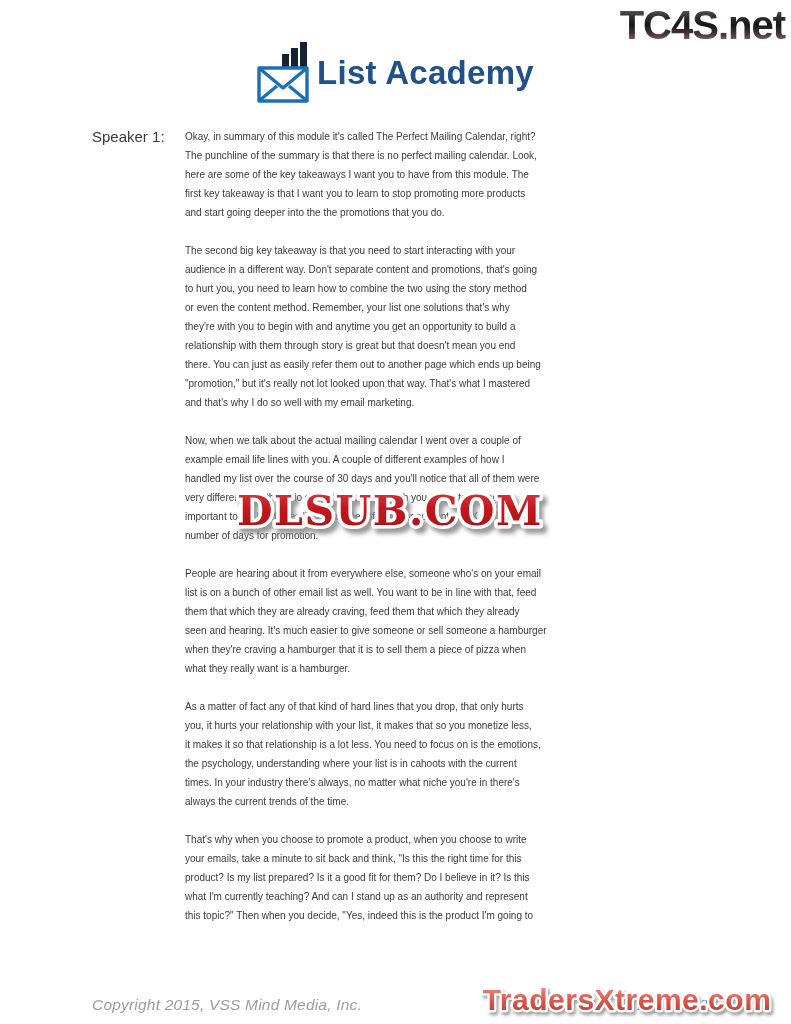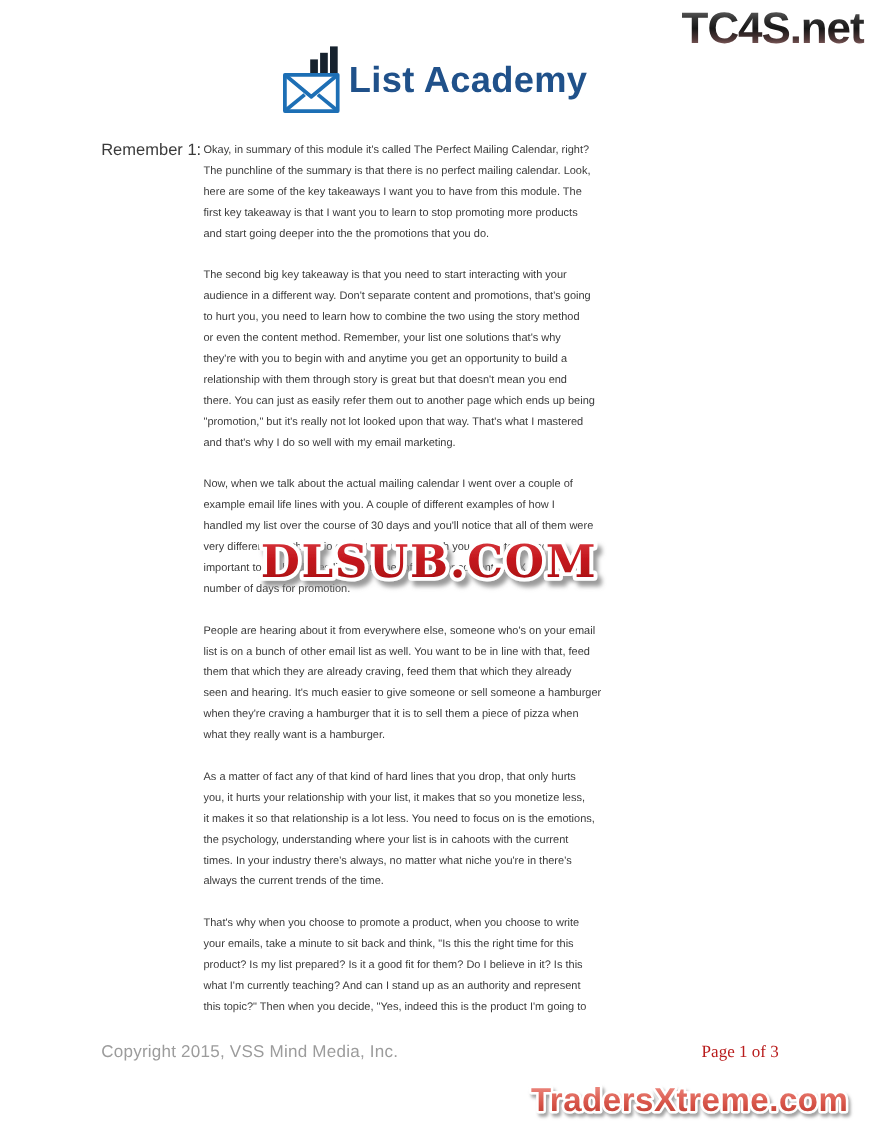--- a/index.html
+++ b/index.html
@@ -22,24 +22,24 @@
   }
   .speaker-col { width:93px; flex:0 0 93px; font-size:15px; line-height:19px; color:#3a3a3a; }
   .para-col { flex:1; }
   .para-col p {
     margin:0 0 19px 0; font-size:10px; line-height:19px; color:#3a3a3a;
     white-space:pre-line;
   }
   .wm-dlsub { position:absolute; left:222px; top:478px; }
   .footer {
     position:absolute; top:948px; left:92px; width:616px;
-    display:flex; justify-content:space-between; align-items:baseline;
+    display:flex; justify-content:space-between; align-items:baseline;font-style:italic;
   }
   .copyright { font-size:15.5px; color:#9c9c9c; letter-spacing:0.2px; }
-  .pagenum { font-size:15.5px; color:#b91c1c; font-family:"Liberation Serif", serif; }
+  .pagenum { font-size:15.5px; color:#3b82f6; font-family:"Liberation Serif", serif;margin-top:48px; }
   .wm-traders { position:absolute; right:0px; top:979px; }
 </style>
 </head>
 <body>
 
 <div class="page">
 
   <svg class="wm-tc4s" width="200" height="50">
     <defs>
       <linearGradient id="gradTC" x1="0" y1="0" x2="0" y2="1">
@@ -67,21 +67,21 @@
       <g fill="none" stroke="#1d6fb5" stroke-width="3.4" stroke-linejoin="round">
         <path d="M2,26 L26,46 L50,26"></path>
         <path d="M3,58 L20,44"></path>
         <path d="M49,58 L32,44"></path>
       </g>
     </svg>
     <span class="logo-text">List Academy</span>
   </div>
 
   <div class="transcript">
-    <div class="speaker-col">Remember 1:</div>
+    <div class="speaker-col">Speaker 1:</div>
     <div class="para-col">
       <p>Okay, in summary of this module it's called The Perfect Mailing Calendar, right?
 The punchline of the summary is that there is no perfect mailing calendar. Look,
 here are some of the key takeaways I want you to have from this module. The
 first key takeaway is that I want you to learn to stop promoting more products
 and start going deeper into the the promotions that you do.</p>
       <p>The second big key takeaway is that you need to start interacting with your
 audience in a different way. Don't separate content and promotions, that's going
 to hurt you, you need to learn how to combine the two using the story method
 or even the content method. Remember, your list one solutions that's why

